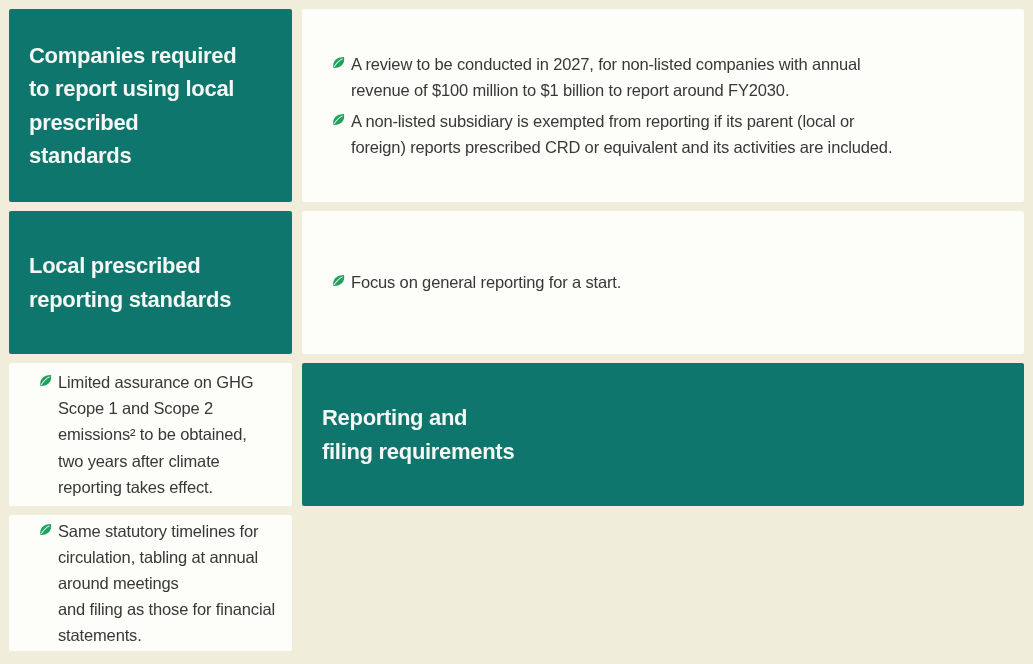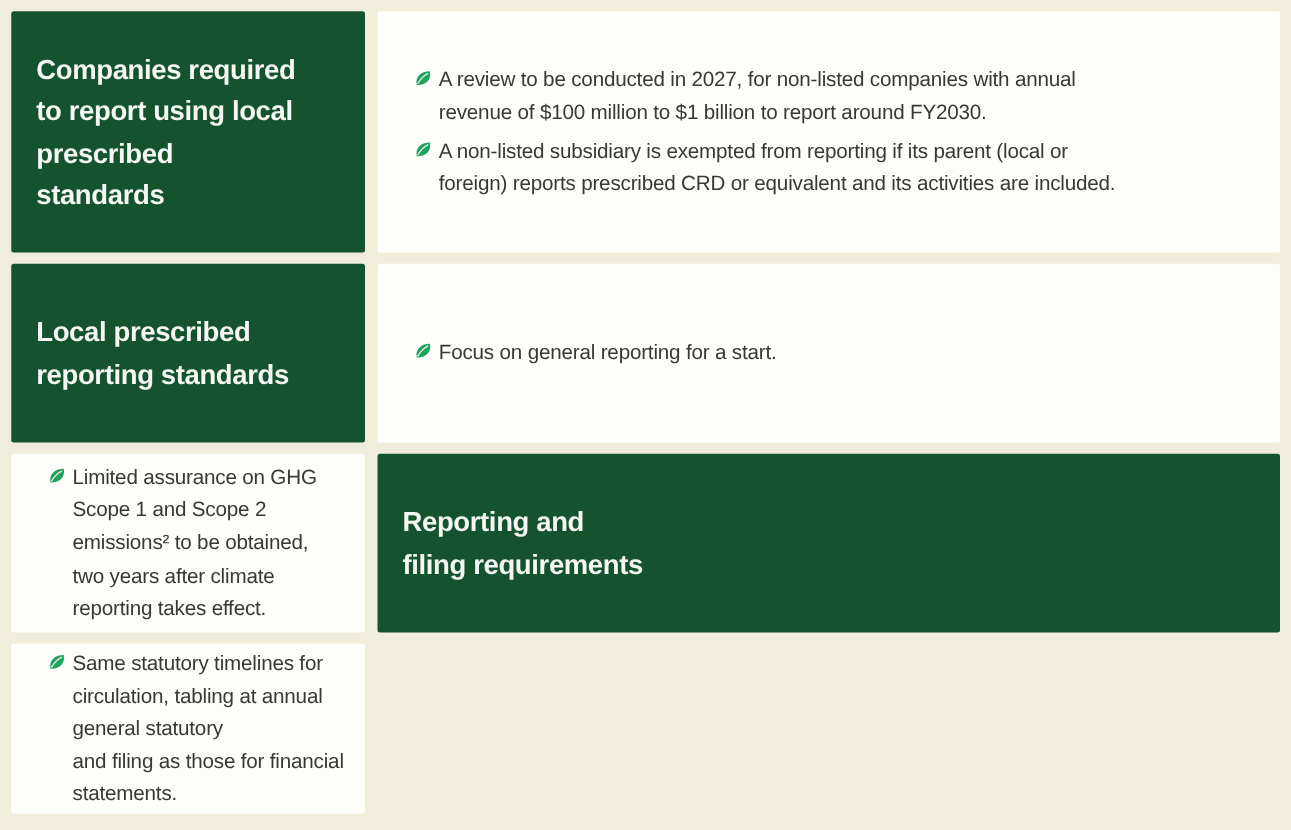--- a/index.html
+++ b/index.html
@@ -10,21 +10,21 @@
     font-family:"Liberation Sans",sans-serif;
   }
   .grid{
     display:grid;
     grid-template-columns:283px 1fr;
     grid-template-rows:193px 143px 143px 136px;
     gap:9px 10px;
     height:642px;
   }
   .label-cell{
-    background:#14532d;
+    background:#0f766e;
     border-radius:2px;
     display:flex;align-items:center;
     padding:0 16px 0 20px;
     box-sizing:border-box;
   }
   .label-text{
     color:#f4f7f3;
     font-size:22px;
     font-weight:600;
     line-height:1.52;
@@ -128,19 +128,19 @@
 filing requirements</div>
     </div>
     <div class="content-cell">
       <div class="bullet">
         <span class="leaf">
             <svg width="15" height="15" viewBox="0 0 20 20">
               <path d="M2.5 16.5 C1.5 8 8 2.5 18 3.5 C19 13 11.5 18 2.5 16.5 Z" fill="#1fa25c"></path>
               <path d="M3.5 15.5 C7 10.5 11.5 7 16 5.5" stroke="#d9efe2" stroke-width="1.4" fill="none"></path>
             </svg>
           </span>
-        <span class="bullet-text">Same statutory timelines for circulation, tabling at annual general statutory
+        <span class="bullet-text">Same statutory timelines for circulation, tabling at annual around meetings
 and filing as those for financial statements.</span>
       </div>
     </div>
 
   </div>
 </div>
 
 </body></html>

